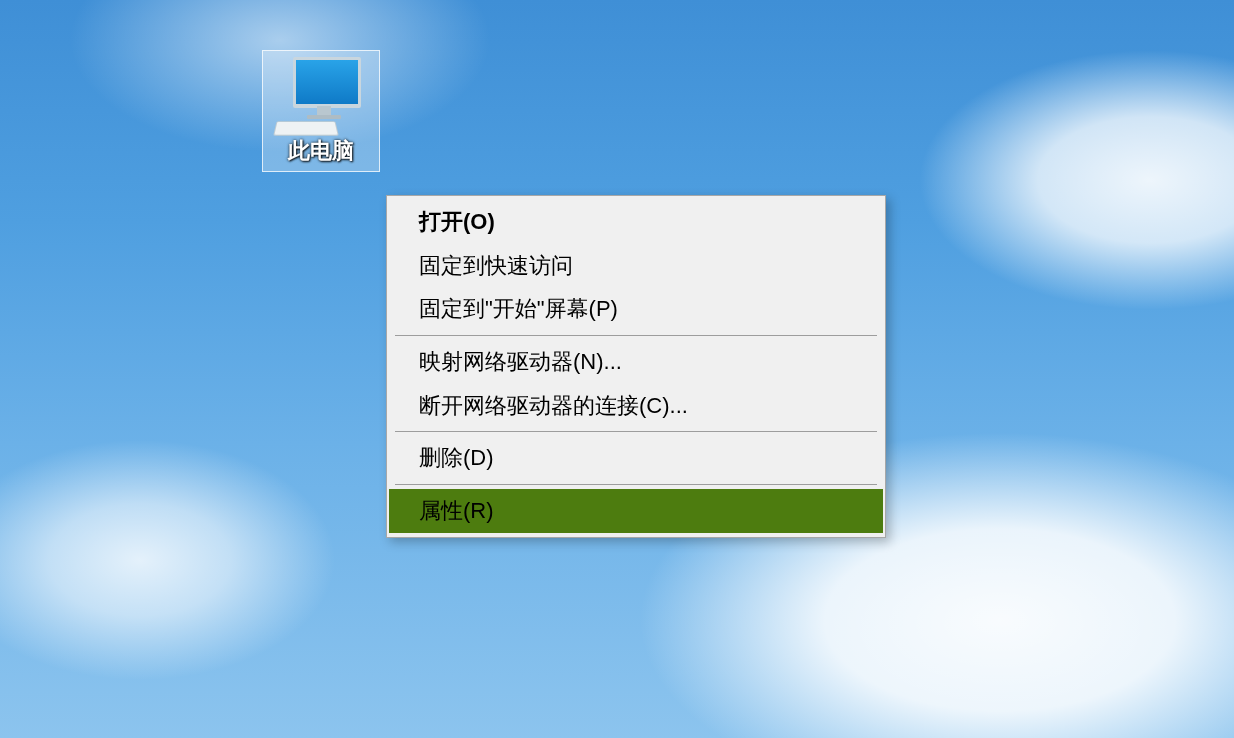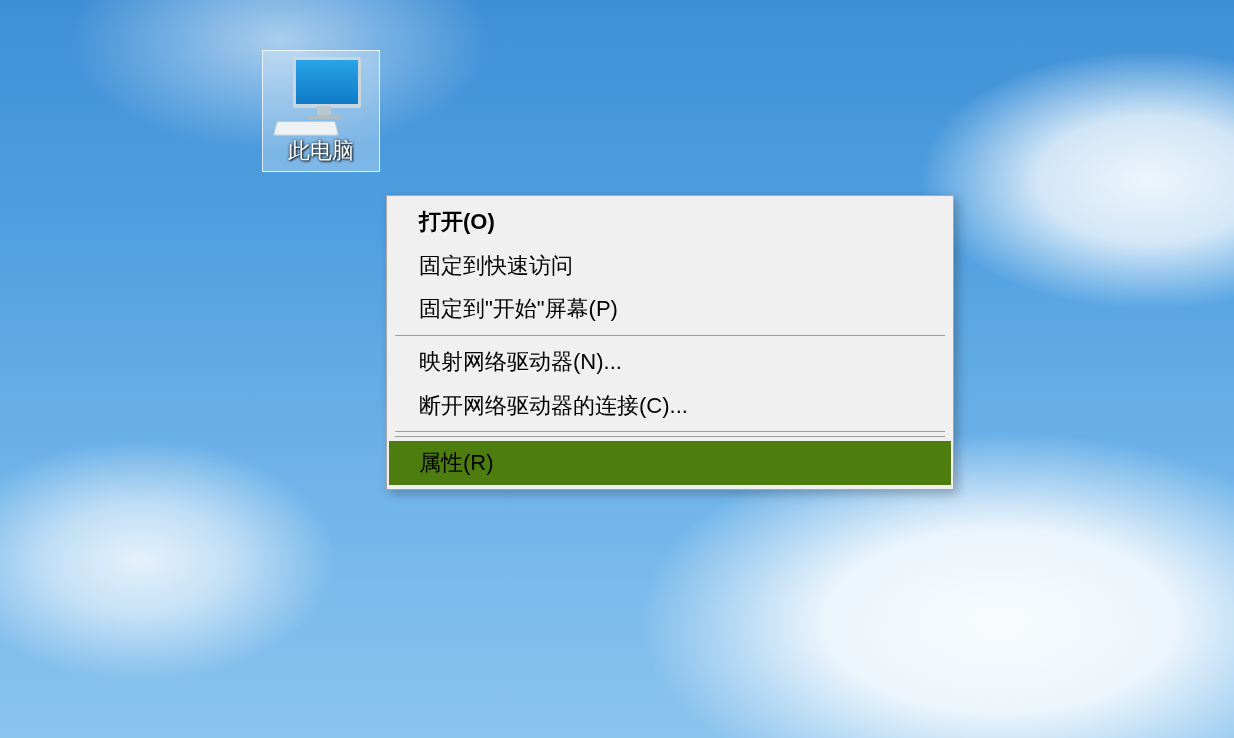--- a/index.html
+++ b/index.html
@@ -72,31 +72,31 @@
     width: 60px; height: 14px;
     background: #eef2f4;
     border: 1px solid #c1ccd2;
     border-radius: 2px;
     transform: perspective(60px) rotateX(25deg);
   }
   .desktop-icon .label {
     display: block;
     color: #ffffff;
     font-size: 22px;
-    font-weight: 400;
+    font-weight: 700;
     text-shadow: 0 0 3px rgba(0,0,0,0.9), 1px 1px 2px rgba(0,0,0,0.85);
     line-height: 1.15;
   }
 
   
   .context-menu {
     position: absolute;
     left: 386px;
     top: 195px;
-    width: 568px;
+    width: 500px;
     background: #f0f0f0;
     border: 1px solid #a7a7a7;
     box-shadow: 4px 4px 10px rgba(0,0,0,0.25);
     padding: 4px 2px;
     box-sizing: border-box;
   }
   .menu-item {
     padding: 7px 10px 7px 30px;
     font-size: 22px;
     line-height: 1.35;
@@ -142,20 +142,21 @@
 
     <div class="menu-sep"></div>
 
     <div class="menu-item">映射网络驱动器(N)...</div>
 
     <div class="menu-item">断开网络驱动器的连接(C)...</div>
 
     <div class="menu-sep"></div>
 
 
+    <div class="menu-item">删除(D)</div>
 
 
     <div class="menu-sep"></div>
 
     <div class="menu-item hover">属性(R)</div>
 
   </div>
 
 </div>
 

